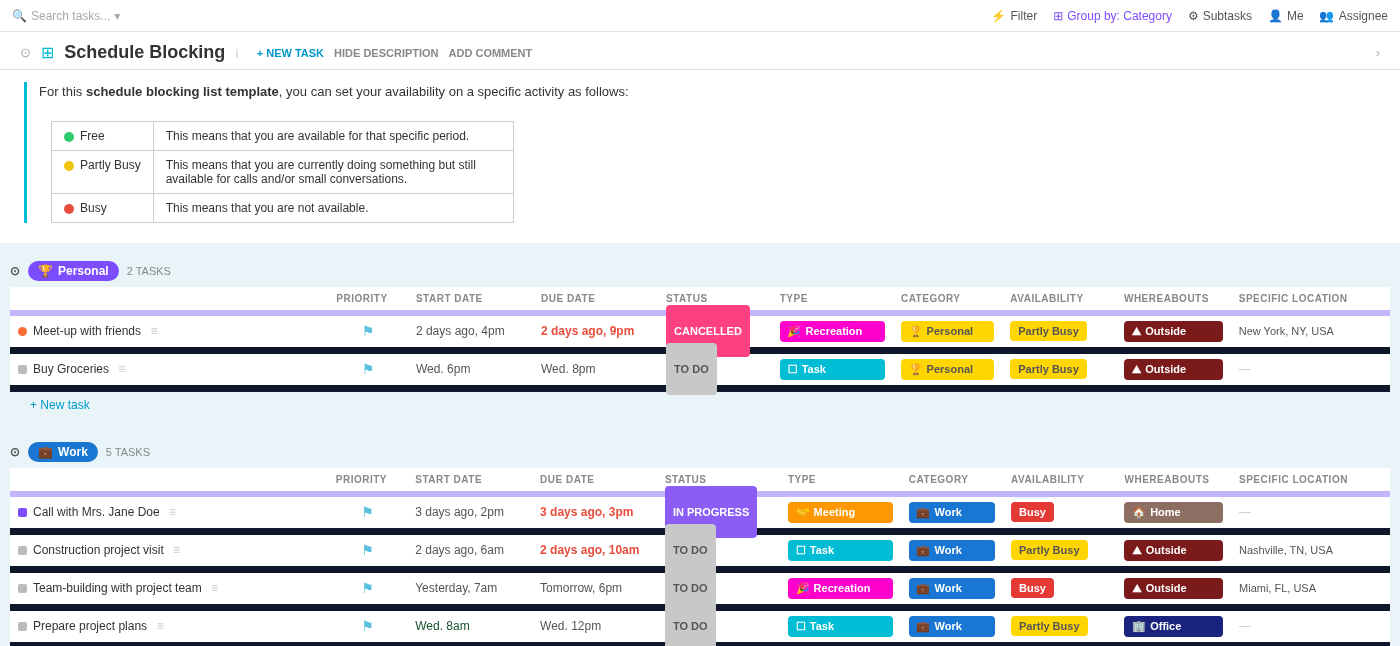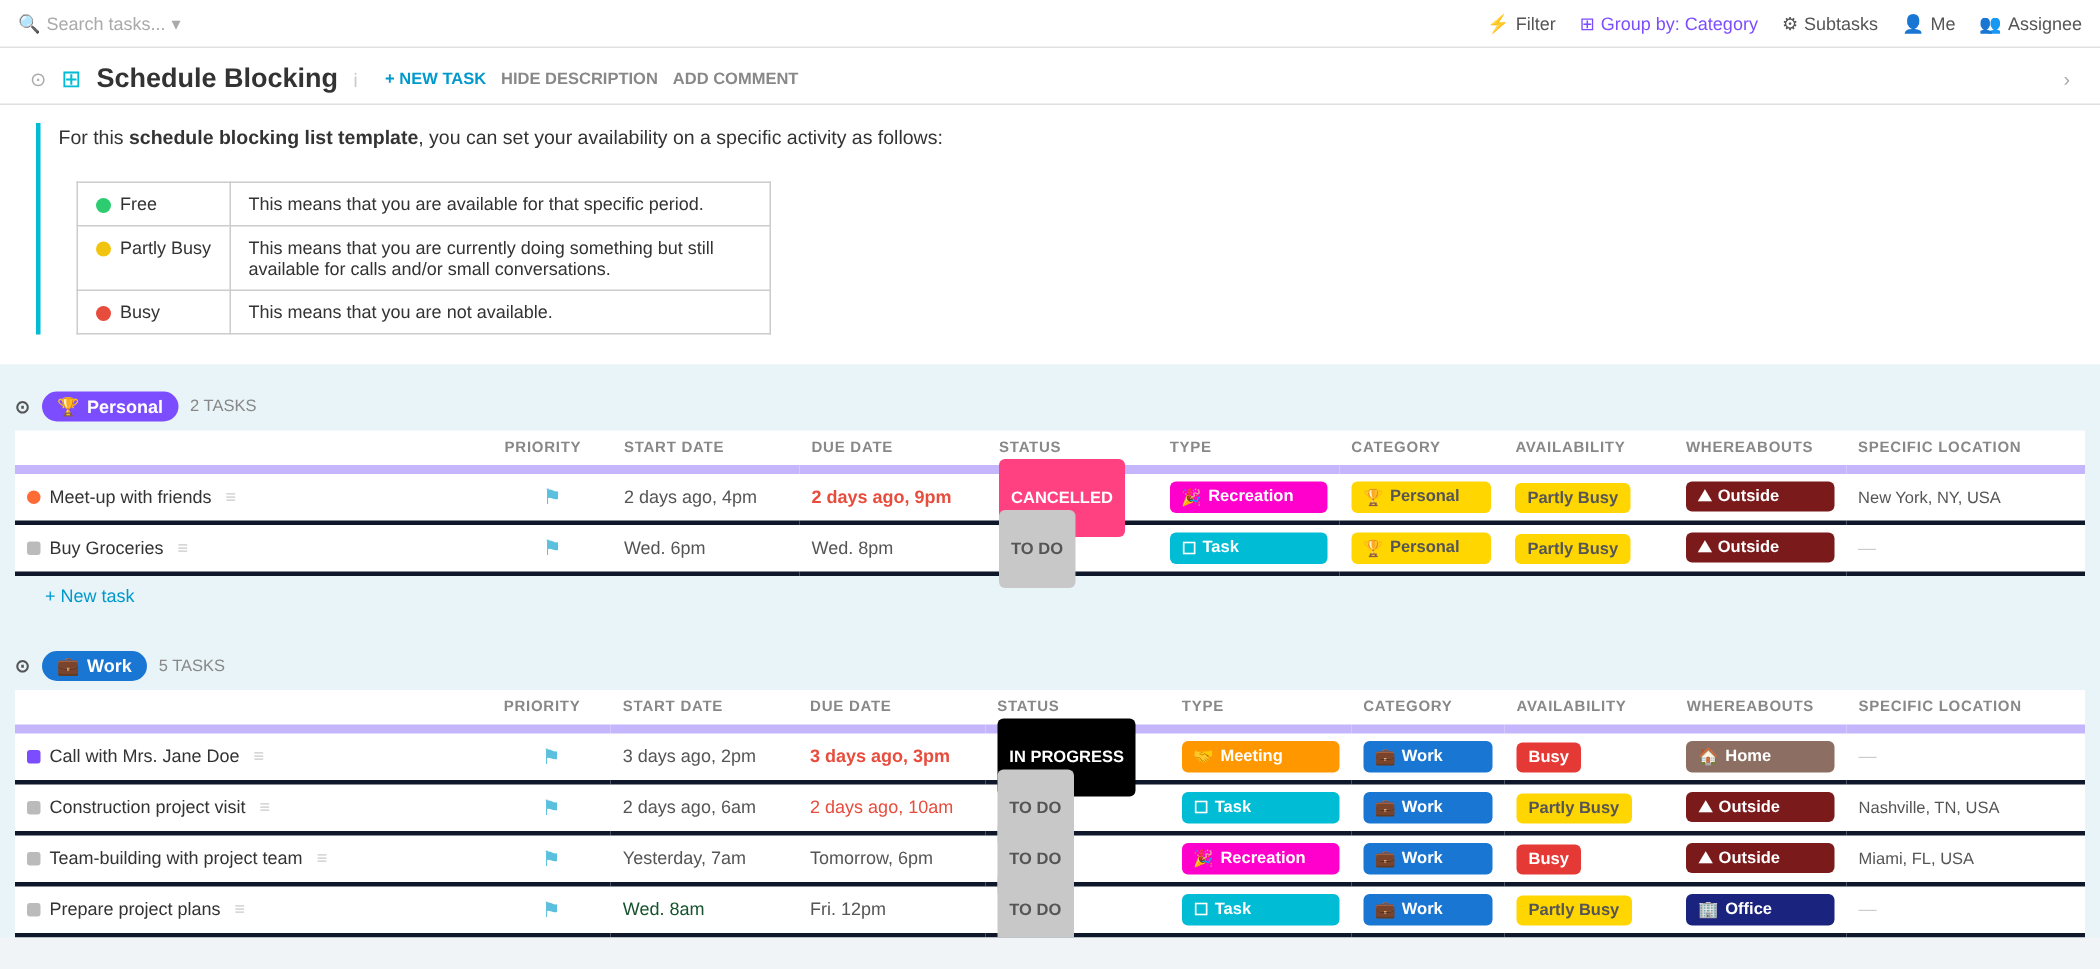--- a/index.html
+++ b/index.html
@@ -61,41 +61,41 @@
       color: #888;
       text-transform: uppercase;
       text-align: left;
       padding: 6px 8px;
       border-bottom: 6px solid #c4b5fd;
       white-space: nowrap;
       letter-spacing: 0.5px;
     }
     .tasks-table td {
       padding: 5px 8px;
-      border-bottom: 3px solid #0f172a;
+      border-bottom: 7px solid #0f172a;
       font-size: 12px;
       color: #333;
       vertical-align: middle;
     }
     .task-name-cell { display: flex; align-items: center; gap: 6px; }
     .task-name-text { color: #333; font-size: 12px; }
     .task-name-equals { color: #ccc; font-size: 12px; cursor: pointer; }
 
     .status-badge {
       padding: 20px 8px;
       border-radius: 4px;
       font-size: 11px;
       font-weight: 700;
       color: #fff;
       text-align: center;
       white-space: nowrap;
     }
     .status-cancelled { background: #ff4081; }
     .status-todo { background: #c8c8c8; color: #555; }
-    .status-inprogress { background: #000000; text-align: right; }
+    .status-inprogress { background: #8b5cf6; text-align: right; }
 
     .type-badge {
       padding: 4px 8px;
       border-radius: 4px;
       font-size: 11px;
       font-weight: 600;
       color: #fff;
       text-align: center;
       white-space: nowrap;
       display: flex;
@@ -424,21 +424,21 @@
           <span class="task-name-equals">&nbsp;≡</span>
         </div>
       </td>
       <td class="col-priority" style="text-align:center;">
         <span style="color:#5bc0de; font-size:14px;">⚑</span>
       </td>
       <td class="col-start">
         <span style="font-size:12px;color:#555;">2 days ago, 6am</span>
       </td>
       <td class="col-due">
-        <span style="font-size:12px;color:#e74c3c;font-weight:400;">2 days ago, 10am</span>
+        <span style="font-size:12px;color:#e74c3c;font-weight:700;">2 days ago, 10am</span>
       </td>
       <td class="col-status">
         <span class="status-badge status-todo">TO DO</span>
       </td>
       <td class="col-type">
         <span class="type-badge type-task">
           <span>☐</span>Task
         </span>
       </td>
       <td class="col-category">
@@ -504,21 +504,21 @@
           <span class="task-name-equals">&nbsp;≡</span>
         </div>
       </td>
       <td class="col-priority" style="text-align:center;">
         <span style="color:#5bc0de; font-size:14px;">⚑</span>
       </td>
       <td class="col-start">
         <span style="font-size:12px;color:#14532d;">Wed. 8am</span>
       </td>
       <td class="col-due">
-        <span style="font-size:12px;color:#555;">Fri. 12pm</span>
+        <span style="font-size:12px;color:#555;">Wed. 12pm</span>
       </td>
       <td class="col-status">
         <span class="status-badge status-todo">TO DO</span>
       </td>
       <td class="col-type">
         <span class="type-badge type-task">
           <span>☐</span>Task
         </span>
       </td>
       <td class="col-category">

